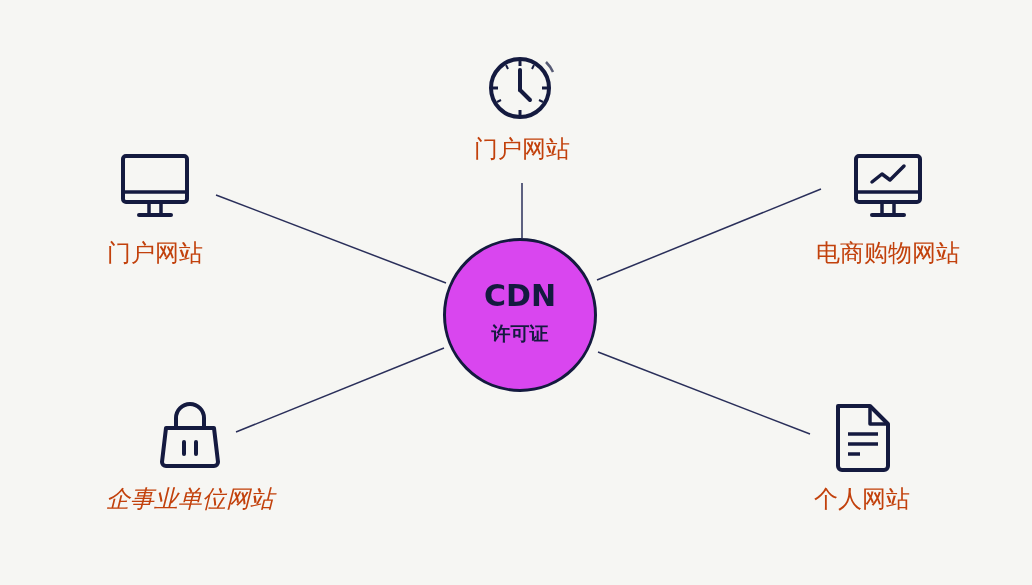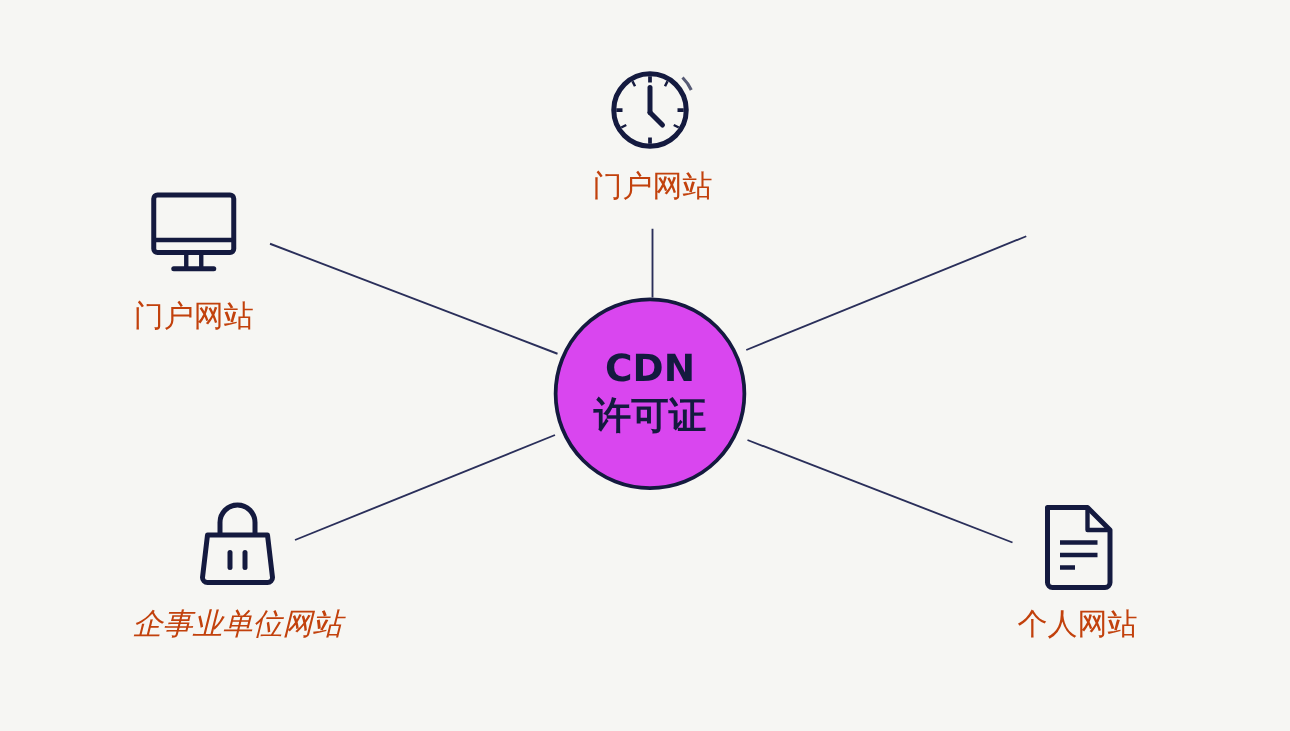--- a/index.html
+++ b/index.html
@@ -13,21 +13,21 @@
     .canvas { position: absolute; left: 0; top: 0; width: 1032px; height: 585px; }
     .connectors { position: absolute; left: 0; top: 0; }
     .center-node {
       position: absolute; left: 443px; top: 238px;
       width: 154px; height: 154px; box-sizing: border-box;
       border: 3px solid #141a3f; border-radius: 50%;
       background: #d946ef;
       display: flex; flex-direction: column; align-items: center; justify-content: center;
     }
     .center-line1 { font-size: 30px; font-weight: bold; line-height: 36px; color: #141a3f; }
-    .center-line2 { font-size: 30px; font-weight: bold; line-height: 38px; color: #141a3f; }
+    .center-line2 { font-size: 19px; font-weight: bold; line-height: 38px; color: #141a3f; }
     .node {
       position: absolute; display: flex; flex-direction: column; align-items: center;
     }
     .node .icon { width: 72px; height: 72px; }
     .node .label { font-size: 24px; line-height: 30px; color: #c2410c; white-space: nowrap; margin-top: 8px; }
   </style>
 </head>
 <body>
 
 <div class="canvas">
@@ -67,20 +67,31 @@
     <svg class="icon" viewBox="0 0 72 72" style="width:72px;height:72px;">
       <rect x="4" y="4" width="64" height="46" rx="3" fill="none" stroke="#141a3f" stroke-width="4"></rect>
       <line x1="4" y1="40" x2="68" y2="40" stroke="#141a3f" stroke-width="3.5"></line>
       <line x1="30" y1="50" x2="30" y2="62" stroke="#141a3f" stroke-width="3.5"></line>
       <line x1="42" y1="50" x2="42" y2="62" stroke="#141a3f" stroke-width="3.5"></line>
       <line x1="20" y1="63" x2="52" y2="63" stroke="#141a3f" stroke-width="4" stroke-linecap="round"></line>
     </svg>
     <div class="label" style="margin-top:14px;">门户网站</div>
   </div>
 
+  <div class="node" style="left:800px; top:152px; width:176px;">
+    <svg class="icon" viewBox="0 0 72 72" style="width:72px;height:72px;">
+      <rect x="4" y="4" width="64" height="46" rx="3" fill="none" stroke="#141a3f" stroke-width="4"></rect>
+      <line x1="4" y1="40" x2="68" y2="40" stroke="#141a3f" stroke-width="3.5"></line>
+      <polyline points="20,30 30,22 38,28 52,14" fill="none" stroke="#141a3f" stroke-width="3.5" stroke-linejoin="round" stroke-linecap="round"></polyline>
+      <line x1="30" y1="50" x2="30" y2="62" stroke="#141a3f" stroke-width="3.5"></line>
+      <line x1="42" y1="50" x2="42" y2="62" stroke="#141a3f" stroke-width="3.5"></line>
+      <line x1="20" y1="63" x2="52" y2="63" stroke="#141a3f" stroke-width="4" stroke-linecap="round"></line>
+    </svg>
+    <div class="label" style="margin-top:14px;">电商购物网站</div>
+  </div>
 
   <div class="node" style="left:90px; top:400px; width:200px;">
     <svg class="icon" viewBox="0 0 72 72" style="width:72px;height:72px;">
       <path d="M22 28 V18 A14 14 0 0 1 50 18 V28" fill="none" stroke="#141a3f" stroke-width="4"></path>
       <path d="M12 28 H60 L64 62 A4 4 0 0 1 60 66 H12 A4 4 0 0 1 8 62 Z" fill="none" stroke="#141a3f" stroke-width="4" stroke-linejoin="round"></path>
       <line x1="30" y1="42" x2="30" y2="54" stroke="#141a3f" stroke-width="4" stroke-linecap="round"></line>
       <line x1="42" y1="42" x2="42" y2="54" stroke="#141a3f" stroke-width="4" stroke-linecap="round"></line>
     </svg>
     <div class="label" style="margin-top:12px;font-style:italic;">企事业单位网站</div>
   </div>

